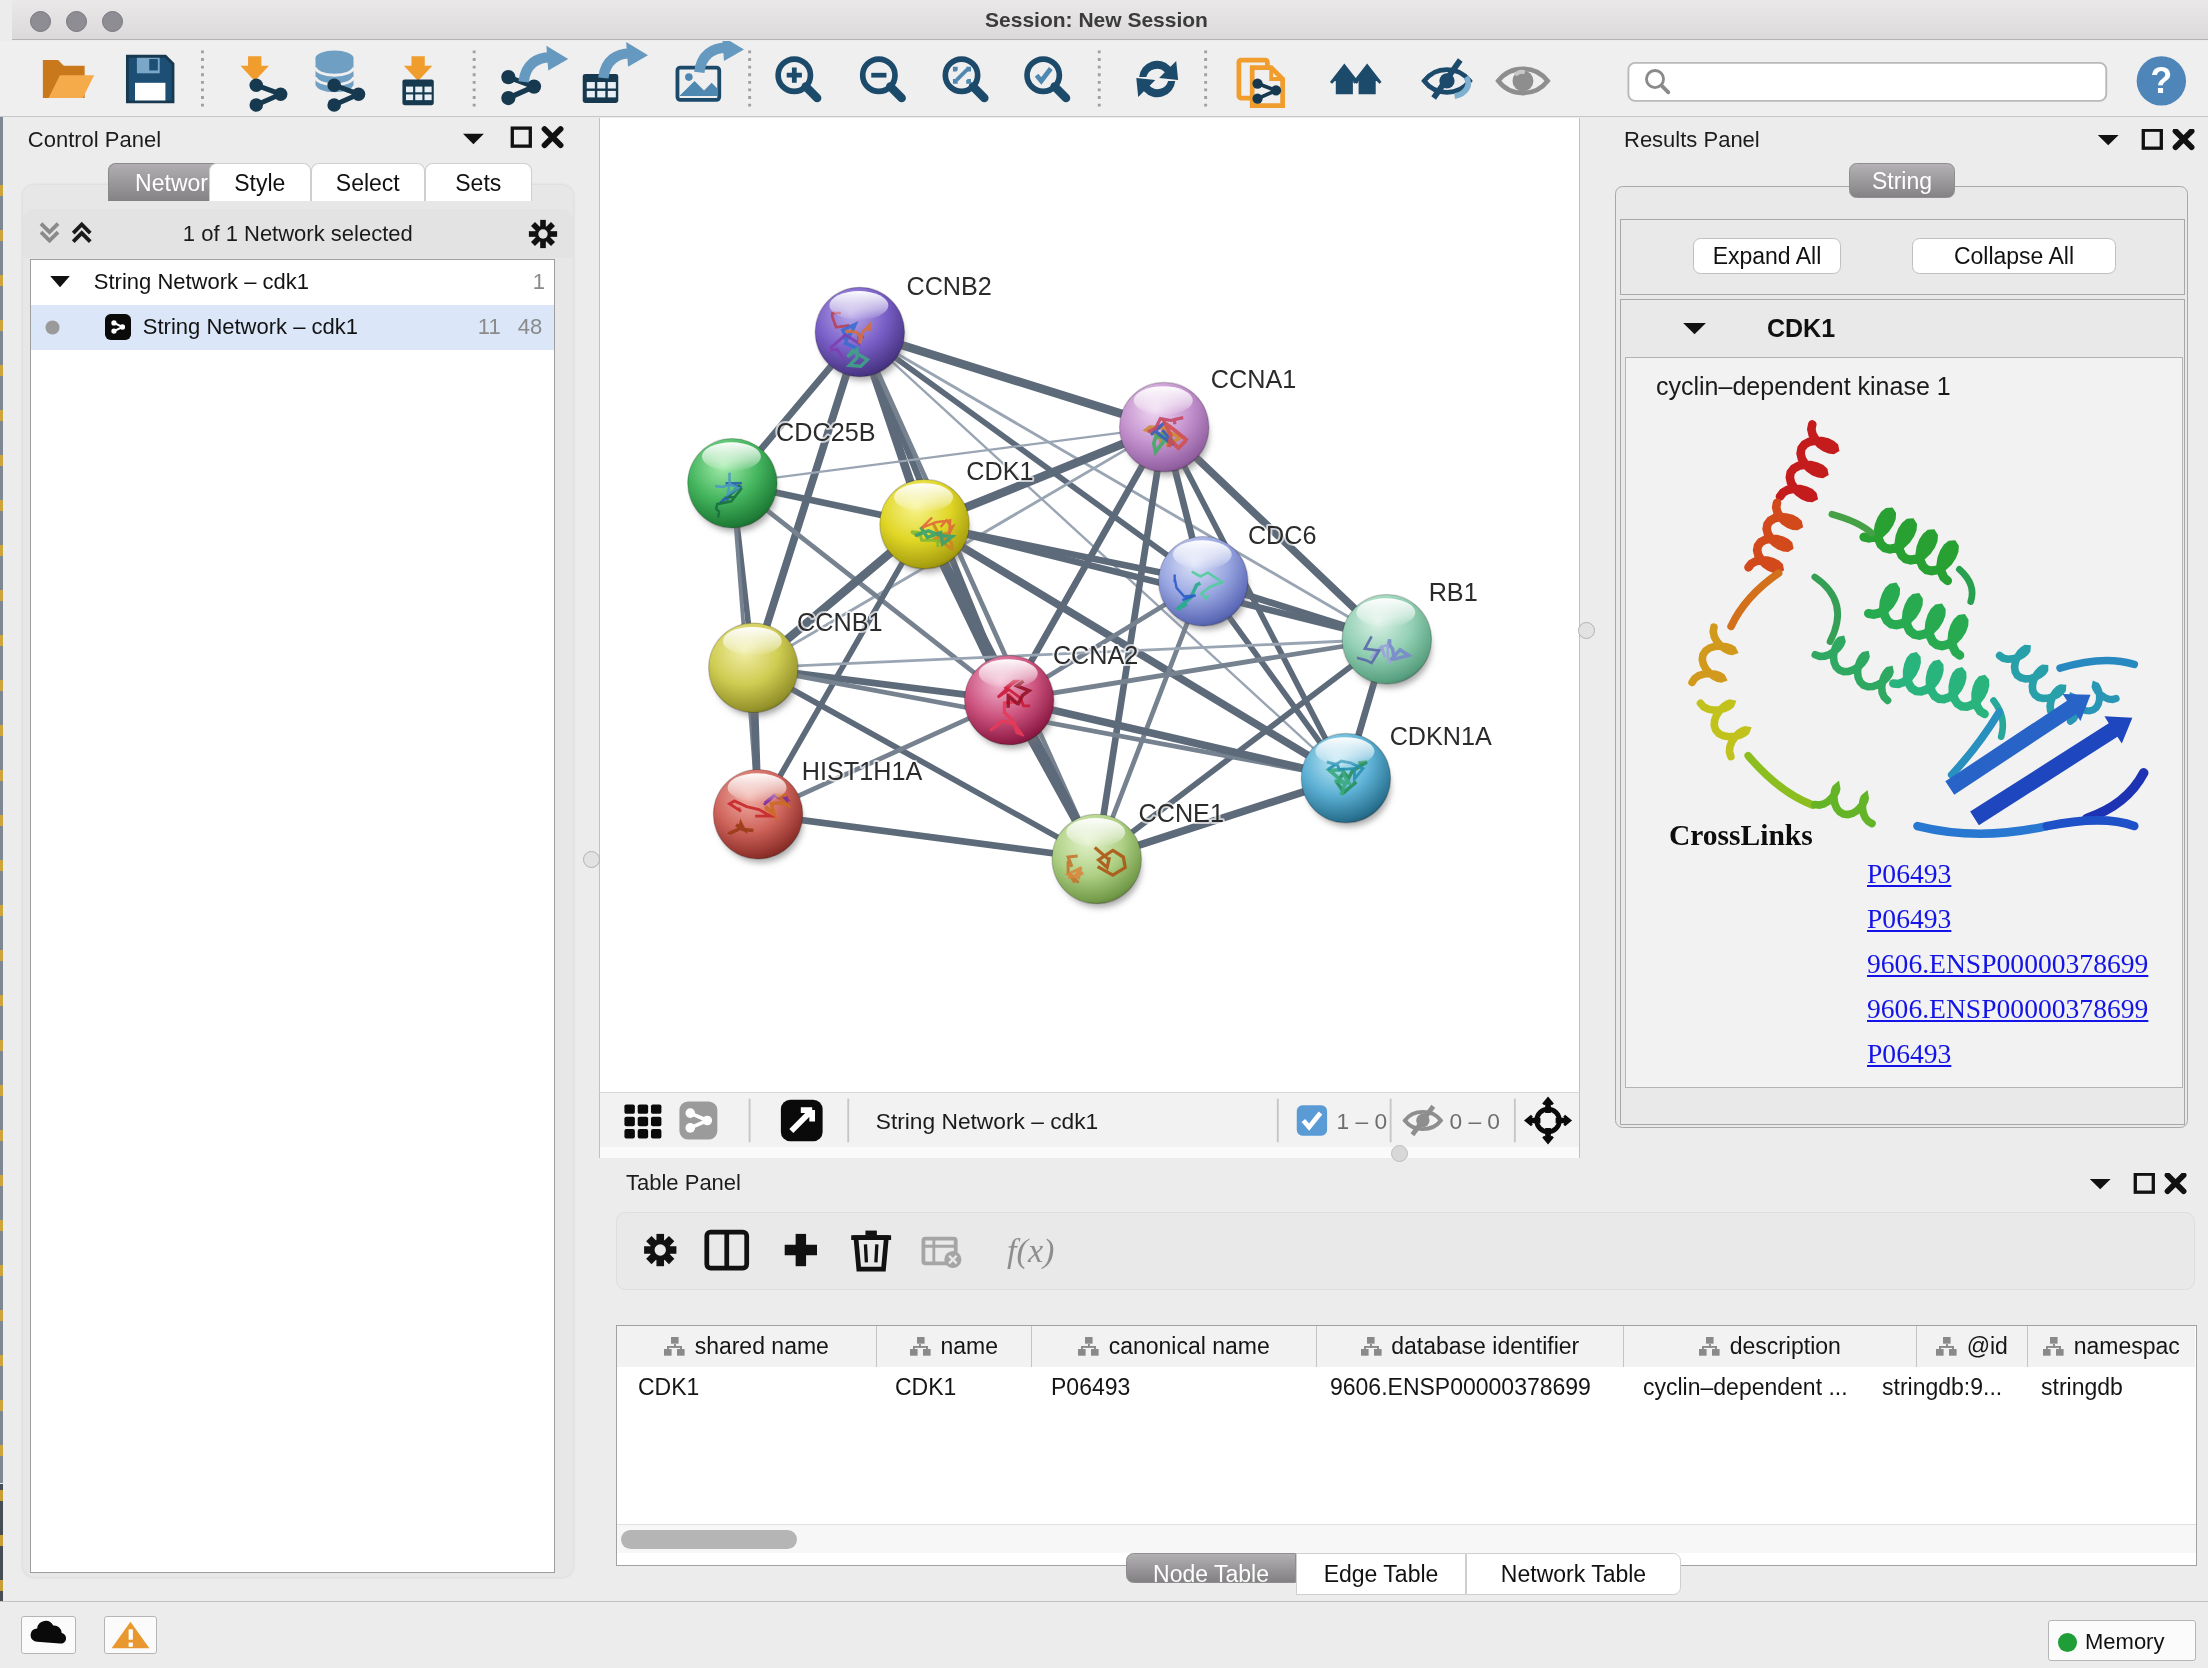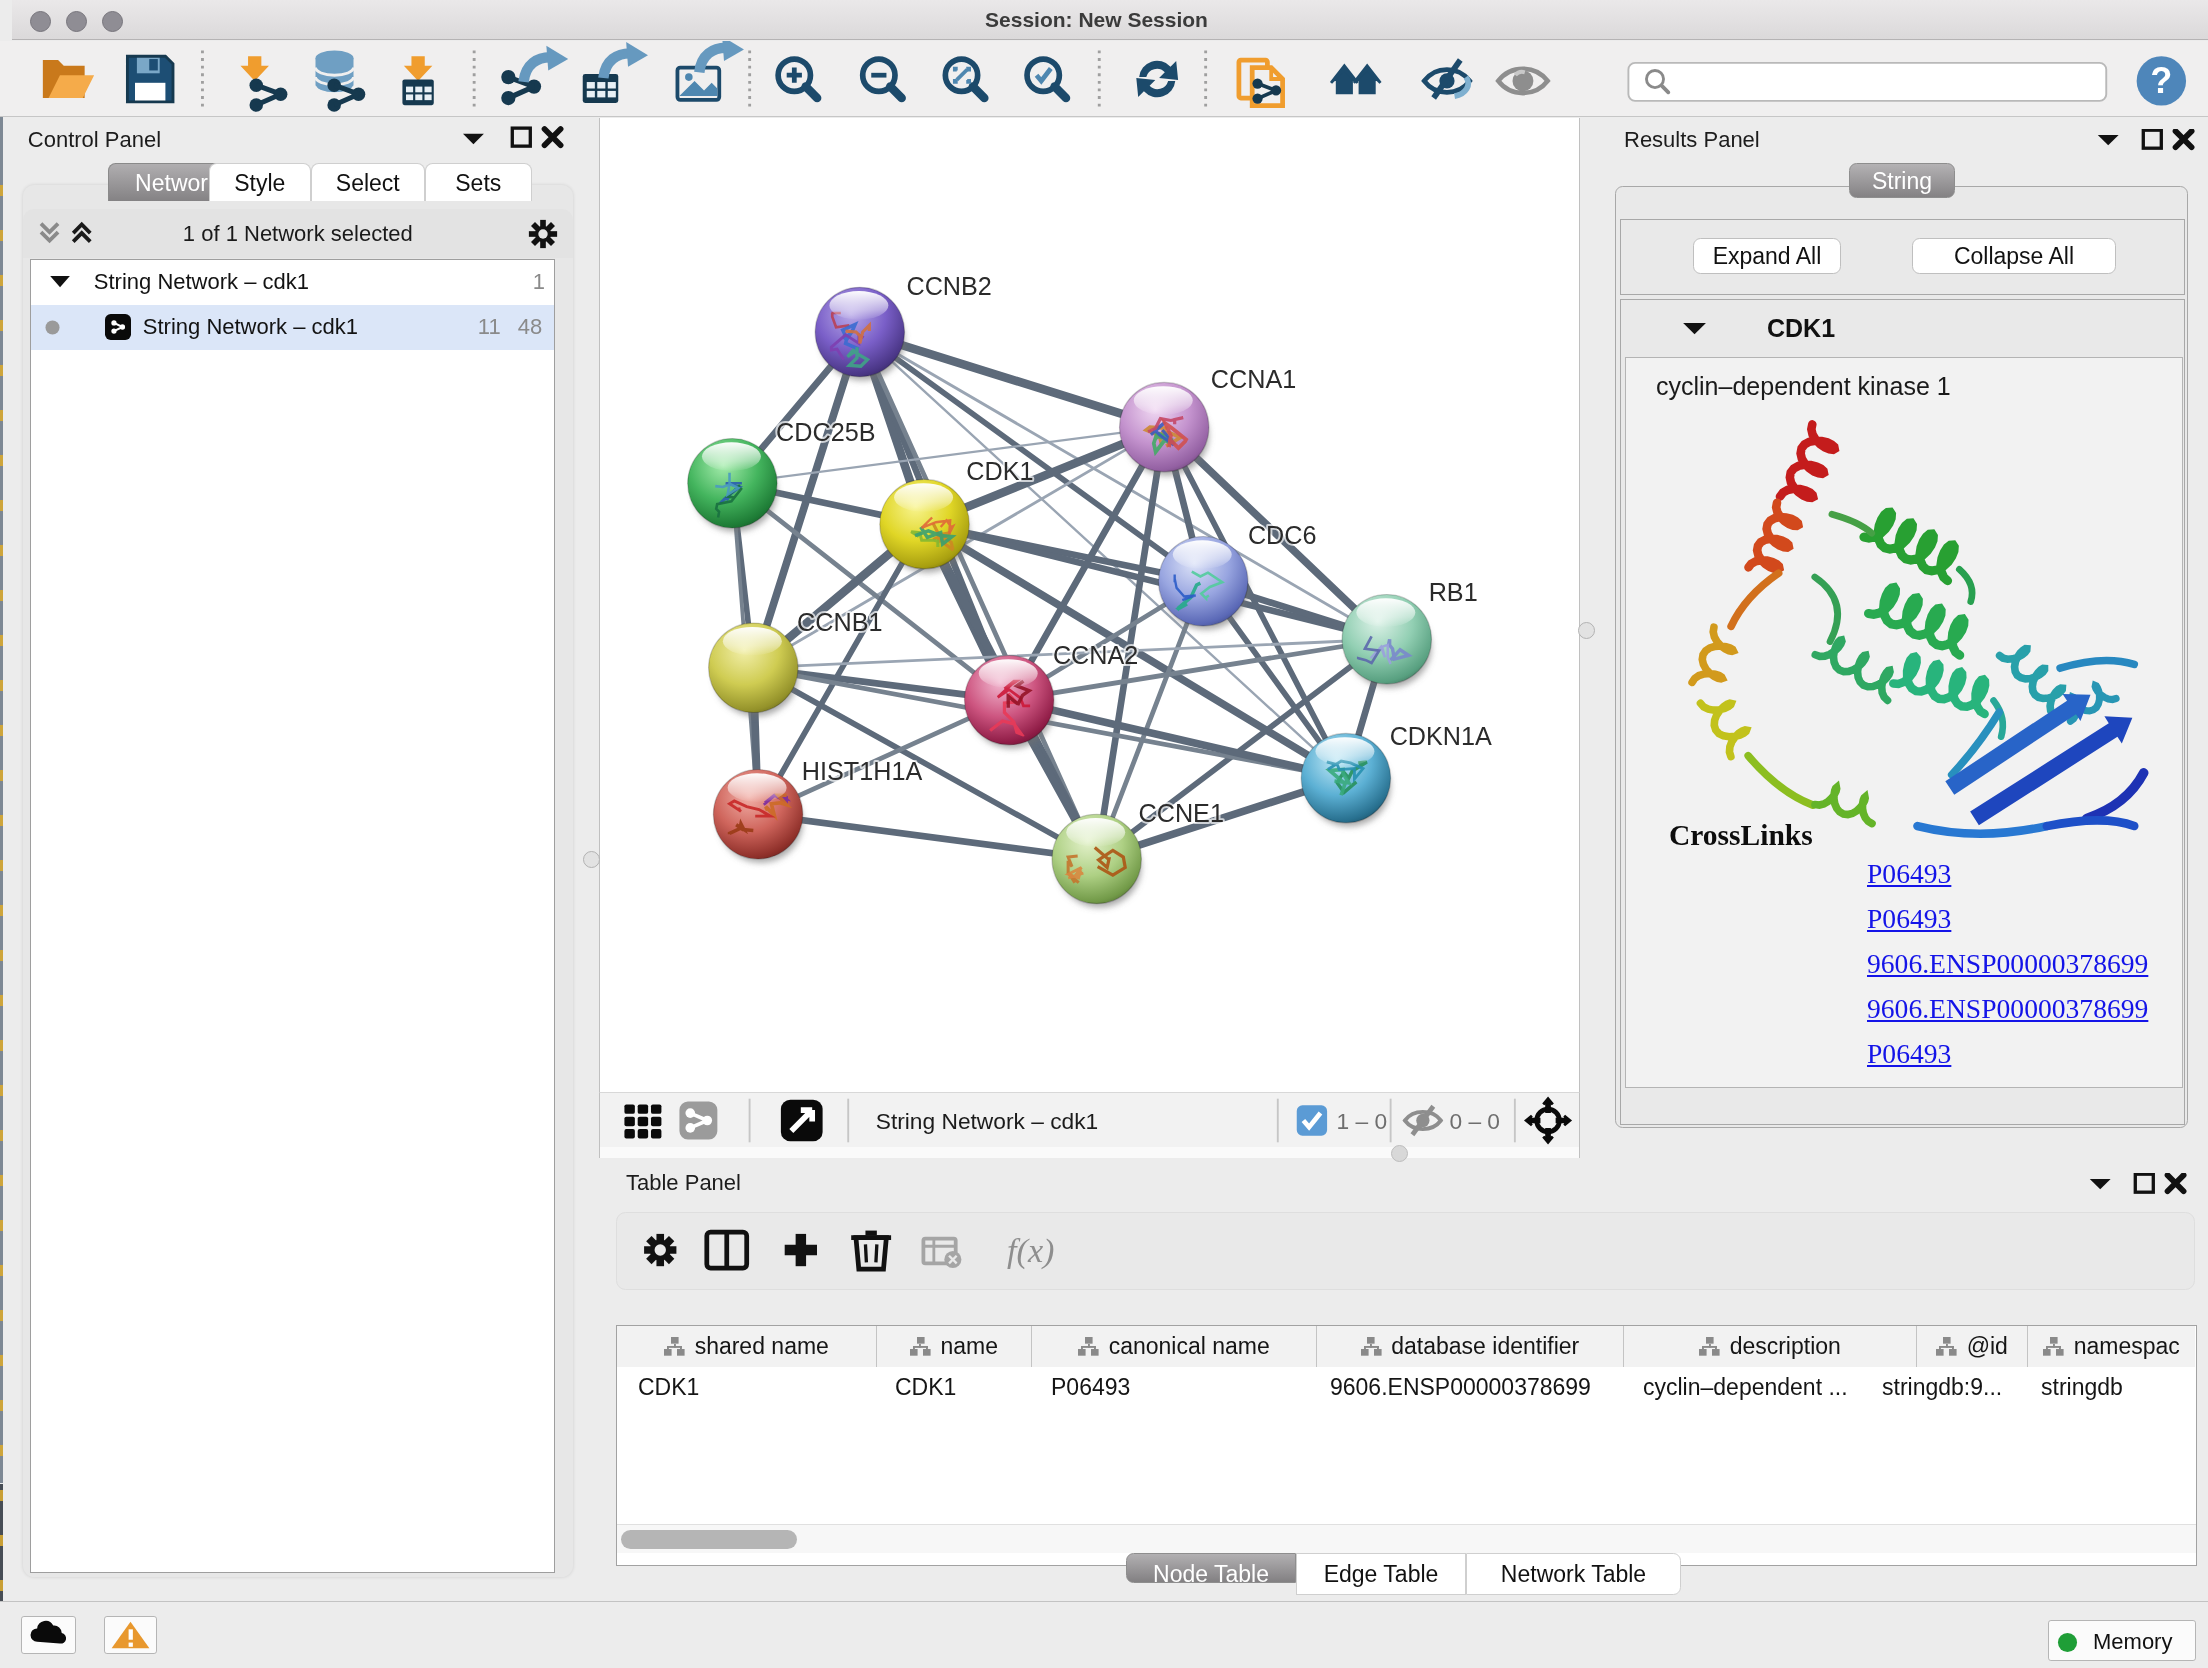--- a/index.html
+++ b/index.html
@@ -770,20 +770,20 @@
     <svg width="51" height="36" viewBox="0 0 54 38">
       <path d="M27 5 L47 33 L7 33 Z" fill="#e8982e"></path>
       <rect x="25" y="13" width="4.5" height="11" fill="#fff"></rect>
       <rect x="25" y="27" width="4.5" height="4.5" fill="#fff"></rect>
     </svg>
   </div>
   <div class="abs" style="left:2048px; top:18px; width:148px; height:41px; background:#fbfbfb; border:1px solid #b5b5b5; border-radius:2.9px;">
     <svg class="abs" style="left:7.6px; top:10.5px;" width="21" height="21" viewBox="0 0 22 22">
         <circle cx="11" cy="11" r="10" fill="#1f9e37"></circle>
       </svg>
-    <div class="abs" style="left:36px; top:7.6px; font-size:22px; color:#111;margin-left:8px;">Memory</div>
+    <div class="abs" style="left:36px; top:7.6px; font-size:22px; color:#111;">Memory</div>
   </div>
 </div>
 
 <div class="abs" style="left:583px; top:851px; width:17px; height:17px; border-radius:50%; background:#e2e2e2; border:1px solid #b2b2b2;"></div>
 <div class="abs" style="left:1578px; top:622px; width:17px; height:17px; border-radius:50%; background:#e2e2e2; border:1px solid #b2b2b2;"></div>
 <div class="abs" style="left:1391px; top:1145px; width:17px; height:17px; border-radius:50%; background:#d8d8d8; border:1px solid #bdbdbd;"></div>
 
 
 </body></html>

